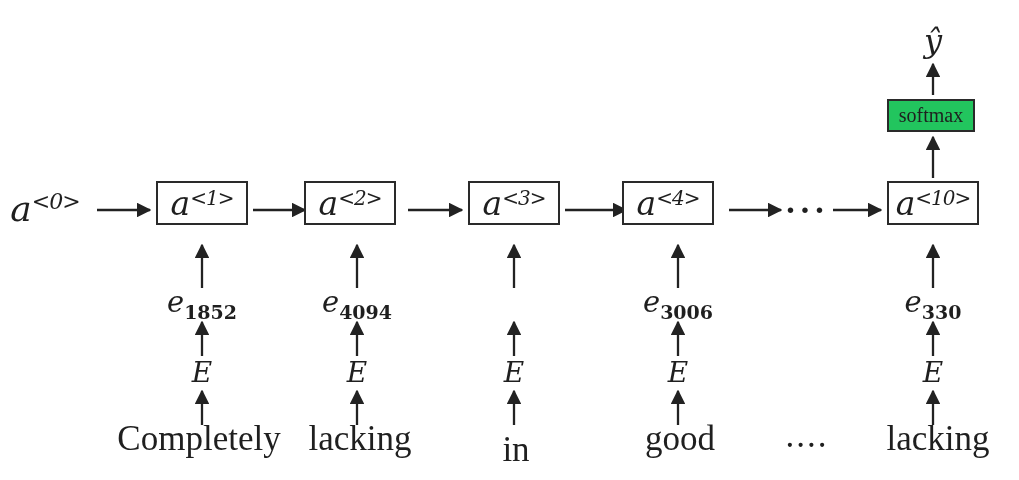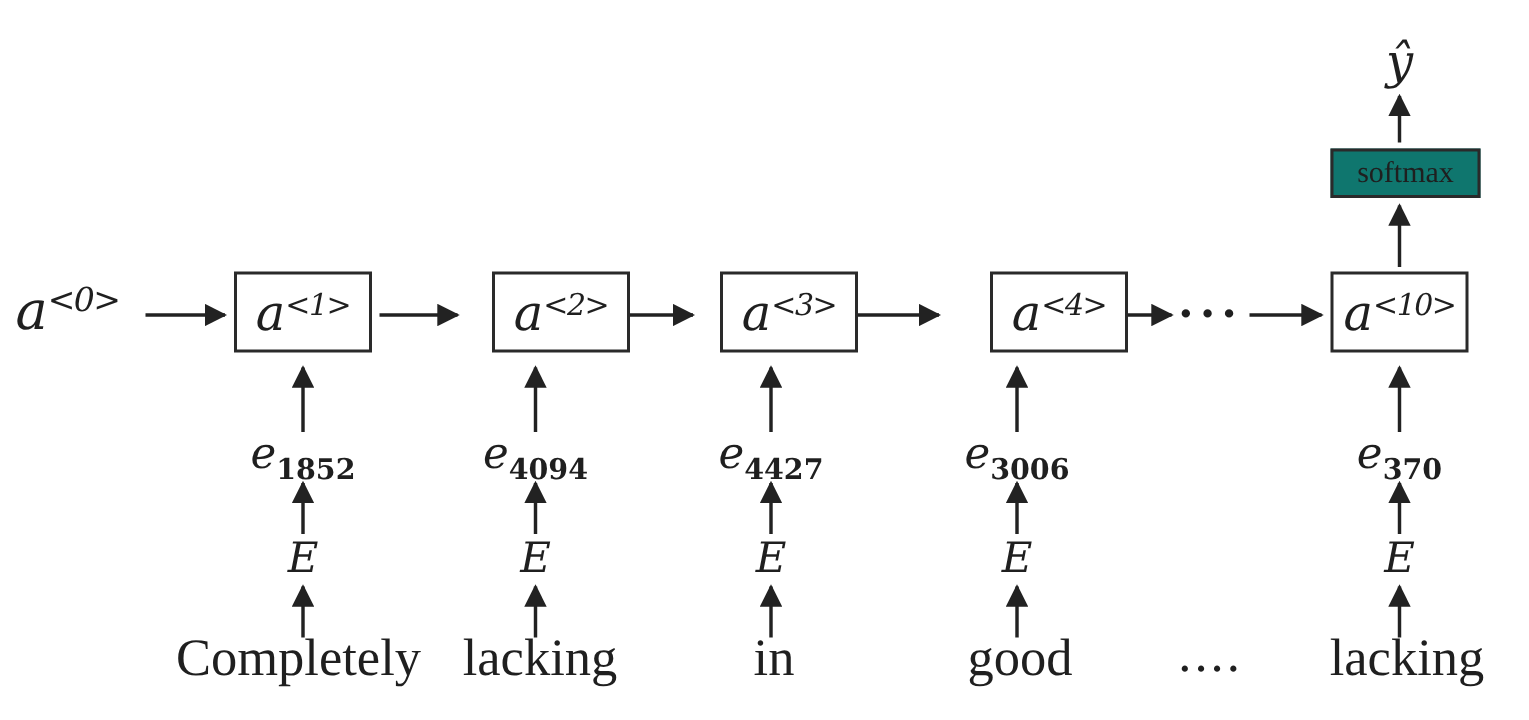--- a/index.html
+++ b/index.html
@@ -10,40 +10,40 @@
     font-family:"DejaVu Serif", serif;
     color:#1f1f1f;
     overflow:hidden;
   }
   .abs{position:absolute;transform:translate(-50%,-50%);white-space:nowrap;}
   .math{font-style:italic;font-family:"DejaVu Serif", serif;}
   .math .sup{font-style:italic;font-size:21px;position:relative;top:-11px;letter-spacing:-1px;}
   .math .sub{font-style:normal;font-weight:600;font-size:19px;position:relative;top:7px;}
   .cell-box{
     position:absolute;
-    width:92px;height:54px;
+    width:92px;height:44px;
     border:2.5px solid #2a2a2a;
     box-sizing:border-box;
     display:flex;align-items:center;justify-content:center;
     background:#ffffff;
   }
   .cell-box .base{font-size:33px;}
   .cell-box .sup{font-size:20px;top:-10px;}
   .initial-label .base{font-size:36px;}
   .initial-label .sup{font-size:22px;top:-12px;}
   .e-label .base{font-size:29px;}
   .E-label{font-size:28px;font-style:italic;}
   .word{font-family:"Liberation Serif", serif;font-size:35px;font-style:normal;}
   .softmax-box{
     position:absolute;
-    width:100px;height:33px;
+    width:88px;height:33px;
     border:2.5px solid #2a2a2a;
     box-sizing:border-box;
     display:flex;align-items:center;justify-content:center;
-    background:#0f766e;
+    background:#22c55e;
     font-family:"Liberation Serif", serif;
     font-size:20px;
     text-align:center;
   }
   .output-label{font-size:32px;}
   .h-ellipsis{font-size:30px;letter-spacing:4px;font-style:normal;font-weight:bold;}
   .w-ellipsis{font-family:"Liberation Serif", serif;font-size:35px;letter-spacing:2px;}
   svg.arrows{position:absolute;left:0;top:0;}
 </style>
 </head>
@@ -91,62 +91,59 @@
     </g>
   </svg>
 
   <div class="abs math initial-label" style="left:45px;top:208px">
     <span class="base">a</span><span class="sup">&lt;0&gt;</span>
   </div>
 
   <div class="cell-box math" style="left:156px;top:181px">
     <span><span class="base">a</span><span class="sup">&lt;1&gt;</span></span>
   </div>
-  <div class="cell-box math" style="left:328px;top:181px">
+  <div class="cell-box math" style="left:304px;top:181px">
     <span><span class="base">a</span><span class="sup">&lt;2&gt;</span></span>
   </div>
-  <div class="cell-box math" style="left:480px;top:181px">
+  <div class="cell-box math" style="left:468px;top:181px">
     <span><span class="base">a</span><span class="sup">&lt;3&gt;</span></span>
   </div>
-  <div class="cell-box math" style="left:660px;top:181px">
+  <div class="cell-box math" style="left:622px;top:181px">
     <span><span class="base">a</span><span class="sup">&lt;4&gt;</span></span>
   </div>
   <div class="cell-box math" style="left:887px;top:181px">
     <span><span class="base">a</span><span class="sup">&lt;10&gt;</span></span>
   </div>
 
   <div class="abs h-ellipsis" style="left:807px;top:210px">···</div>
 
   <div class="softmax-box" style="left:887px;top:99px">
     <span>softmax</span>
   </div>
   <div class="abs math output-label" style="left:933px;top:41px">ŷ</div>
 
   <div class="abs math e-label" style="left:202px;top:302px">
     <span class="base">e</span><span class="sub">1852</span>
   </div>
   <div class="abs math e-label" style="left:357px;top:302px">
     <span class="base">e</span><span class="sub">4094</span>
   </div>
-  <div class="abs math e-label" style="left:514px;top:302px">
-    <span class="base">e</span><span class="sub">4427</span>
-  </div>
   <div class="abs math e-label" style="left:678px;top:302px">
     <span class="base">e</span><span class="sub">3006</span>
   </div>
   <div class="abs math e-label" style="left:933px;top:302px">
-    <span class="base">e</span><span class="sub">370</span>
+    <span class="base">e</span><span class="sub">330</span>
   </div>
 
   <div class="abs E-label" style="left:202px;top:372px">E</div>
   <div class="abs E-label" style="left:357px;top:372px">E</div>
   <div class="abs E-label" style="left:514px;top:372px">E</div>
   <div class="abs E-label" style="left:678px;top:372px">E</div>
   <div class="abs E-label" style="left:933px;top:372px">E</div>
 
   <div class="abs word" style="left:199px;top:439px">Completely</div>
   <div class="abs word" style="left:360px;top:439px">lacking</div>
-  <div class="abs word" style="left:516px;top:439px">in</div>
+  <div class="abs word" style="left:516px;top:450px">in</div>
   <div class="abs word" style="left:680px;top:439px">good</div>
   <div class="abs w-ellipsis" style="left:807px;top:436px">....</div>
   <div class="abs word" style="left:938px;top:439px">lacking</div>
 
 </div>
 
 </body></html>

